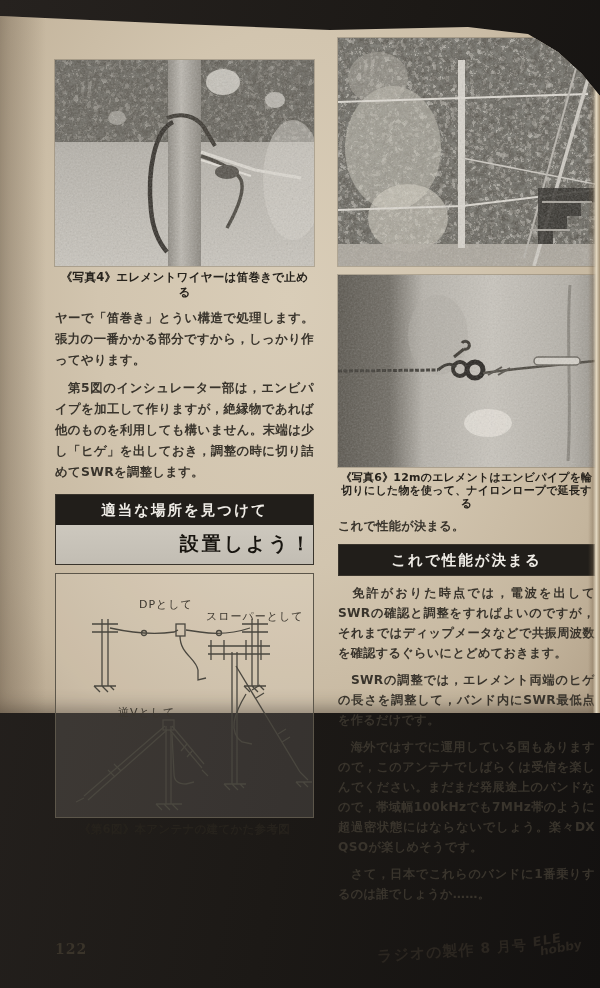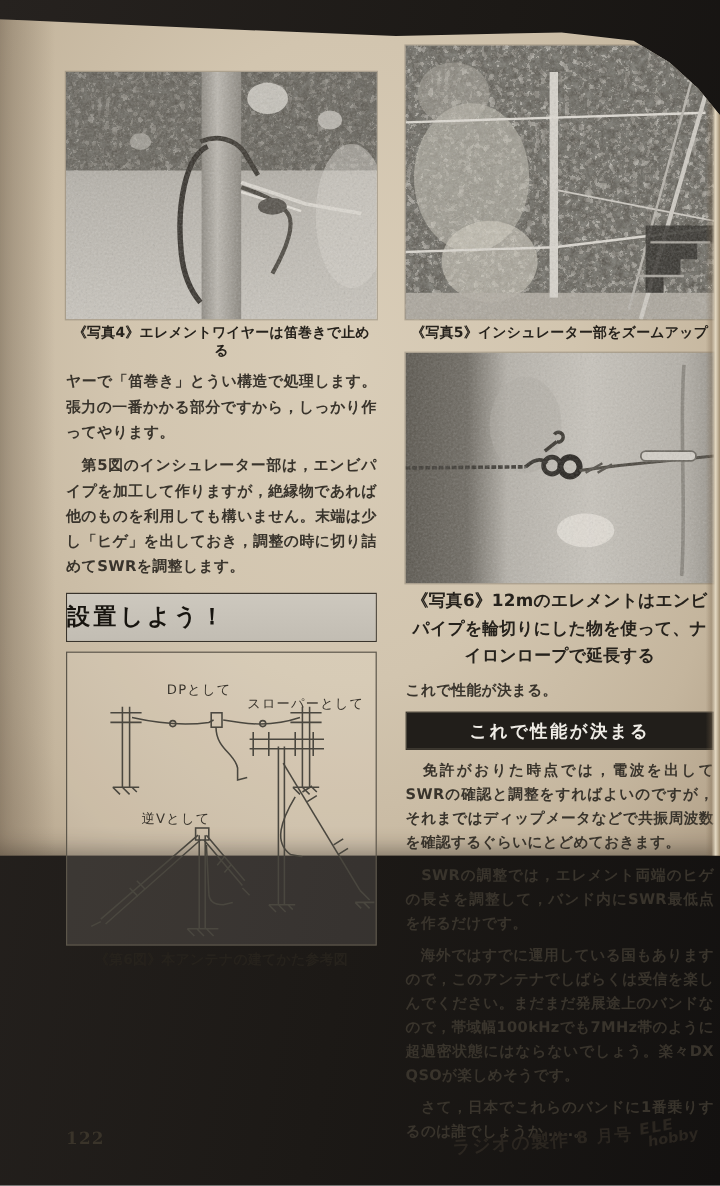--- a/index.html
+++ b/index.html
@@ -37,21 +37,21 @@
     color:#39342c;font-size:12.4px;line-height:21px;text-align:justify;
     margin:7px 0 0 0;letter-spacing:.3px;font-weight:bold;
   }
   .col-right .body-text{font-size:12.2px;line-height:20px;}
   .hdr-box{border:1px solid #39342c;margin-top:12px;background:#c9c4ba;}
   .hdr-top{
     background:#211e1a;color:#efece6;text-align:center;
     font-weight:bold;font-size:14.5px;padding:6px 0 5px;letter-spacing:2px;
   }
   .hdr-bottom{
-    background:linear-gradient(180deg,#cdc8be,#c2bdb3);color:#17140f;text-align:left;
+    background:linear-gradient(180deg,#cdc8be,#c2bdb3);color:#17140f;text-align:right;
     font-weight:bold;font-size:19px;padding:6px 0 7px;letter-spacing:3px;
   }
   .fig-box{
     border:1px solid #5c564a;margin-top:8px;height:243px;position:relative;
     background:rgba(255,250,240,.12);
   }
   svg text{font-family:"DejaVu Sans","Liberation Sans",sans-serif;font-size:11px;fill:#3b362e;letter-spacing:1px;}
   .footer-left{
     position:absolute;left:55px;top:941px;color:#3a342a;
     font-family:"DejaVu Serif","Liberation Serif",serif;font-size:14px;font-weight:bold;letter-spacing:1px;
@@ -119,20 +119,21 @@
       <path d="M146 100 L 196 116" fill="none" stroke="#e4e0d8" stroke-width="2"></path>
       <ellipse cx="172" cy="112" rx="12" ry="7" fill="#55514a"></ellipse>
       <rect width="259" height="206" filter="url(#grain)" opacity="0.3"></rect>
     </svg>
     <div class="cap">《写真4》エレメントワイヤーは笛巻きで止める</div>
 
     <p class="body-text">ヤーで「笛巻き」とうい構造で処理します。張力の一番かかる部分ですから，しっかり作ってやります。</p>
     <p class="body-text">　第5図のインシュレーター部は，エンビパイプを加工して作りますが，絶縁物であれば他のものを利用しても構いません。末端は少し「ヒゲ」を出しておき，調整の時に切り詰めてSWRを調整します。</p>
 
     <div class="hdr-box">
+      <div class="hdr-top">適当な場所を見つけて</div>
       <div class="hdr-bottom">設置しよう！</div>
     </div>
 
 
     <div class="fig-box">
       <svg width="257" height="241" viewBox="0 0 257 241">
         <g stroke="#4a473f" stroke-width="1.3" fill="none">
 
           <g>
             <path d="M46 45 V112 M52 45 V112"></path>
@@ -194,21 +195,20 @@
       <rect x="120" y="22" width="7" height="188" fill="#d8d4cc"></rect>
       <path d="M0 64 L 250 56" stroke="#e0dcd4" stroke-width="2" fill="none"></path>
       <path d="M0 172 L 124 168 L 257 152" stroke="#ddd9d1" stroke-width="2" fill="none"></path>
       <path d="M124 120 L 257 146" stroke="#cfcbc3" stroke-width="1.5" fill="none"></path>
       <path d="M252 34 L 196 228" stroke="#cfcbc3" stroke-width="3.5" fill="none"></path>
       <path d="M238 30 L 186 220" stroke="#b8b4ac" stroke-width="2" fill="none"></path>
       <path d="M200 150 h57 v14 h-14 v14 h-14 v14 h-14 v14 h-15 z" fill="#2c2924" opacity="0.85"></path>
       <path d="M204 164 h50 M192 192 h40" stroke="#a8a49c" stroke-width="2"></path>
       <rect width="257" height="228" filter="url(#grain)" opacity="0.3"></rect>
     </svg>
-    <div class="cap">《写真5》インシュレーター部をズームアップ</div>
 
     <svg class="photo" width="257" height="192" viewBox="0 0 257 192" style="margin-top:9px">
       <defs>
         <linearGradient id="p6bg" x1="0" y1="0" x2="1" y2="0">
           <stop offset="0" stop-color="#5b574f"></stop>
             <stop offset="0.2" stop-color="#6e6a62"></stop>
           <stop offset="0.33" stop-color="#b6b2aa"></stop>
             <stop offset="0.6" stop-color="#c8c4bc"></stop>
           <stop offset="0.9" stop-color="#b4b0a8"></stop>
             <stop offset="1" stop-color="#9a968e"></stop>
@@ -221,21 +221,21 @@
       <path d="M0 96 L 100 95" stroke="#3e3b35" stroke-width="3" fill="none" stroke-dasharray="4 1.5"></path>
       <path d="M100 95 C 108 88, 114 88, 118 92" stroke="#35322c" stroke-width="3" fill="none"></path>
       <circle cx="122" cy="94" r="7" stroke="#2e2b26" stroke-width="4" fill="none"></circle>
       <circle cx="137" cy="95" r="8" stroke="#26231f" stroke-width="5" fill="none"></circle>
       <path d="M116 82 l10 -8 M126 74 a4 4 0 1 0 -2 -6" stroke="#3a362f" stroke-width="3" fill="none"></path>
       <path d="M145 98 L 178 94 L 257 86" stroke="#4a463e" stroke-width="2.5" fill="none"></path>
       <path d="M150 100 l14 -8 M160 100 l12 -7" stroke="#55514a" stroke-width="2" fill="none"></path>
       <rect x="196" y="82" width="46" height="8" rx="4" fill="#d4d0c8" stroke="#6a665e" stroke-width="1.5"></rect>
       <rect width="257" height="192" filter="url(#grain)" opacity="0.25"></rect>
     </svg>
-    <div class="cap" style="font-size:14px;line-height:23px">《写真6》12mのエレメントはエンビパイプを輪切りにした物を使って、ナイロンロープで延長する</div>
+    <div class="cap" style="font-size:11px;line-height:13px">《写真6》12mのエレメントはエンビパイプを輪切りにした物を使って、ナイロンロープで延長する</div>
 
     <p class="body-text" style="margin-top:6px">これで性能が決まる。</p>
 
     <div class="hdr-box" style="margin-top:8px">
       <div class="hdr-top">これで性能が決まる</div>
     </div>
 
     <p class="body-text">　免許がおりた時点では，電波を出してSWRの確認と調整をすればよいのですが，それまではディップメータなどで共振周波数を確認するぐらいにとどめておきます。</p>
     <p class="body-text">　SWRの調整では，エレメント両端のヒゲの長さを調整して，バンド内にSWR最低点を作るだけです。</p>
     <p class="body-text">　海外ではすでに運用している国もありますので，このアンテナでしばらくは受信を楽しんでください。まだまだ発展途上のバンドなので，帯域幅100kHzでも7MHz帯のように超過密状態にはならないでしょう。楽々DX QSOが楽しめそうです。</p>

